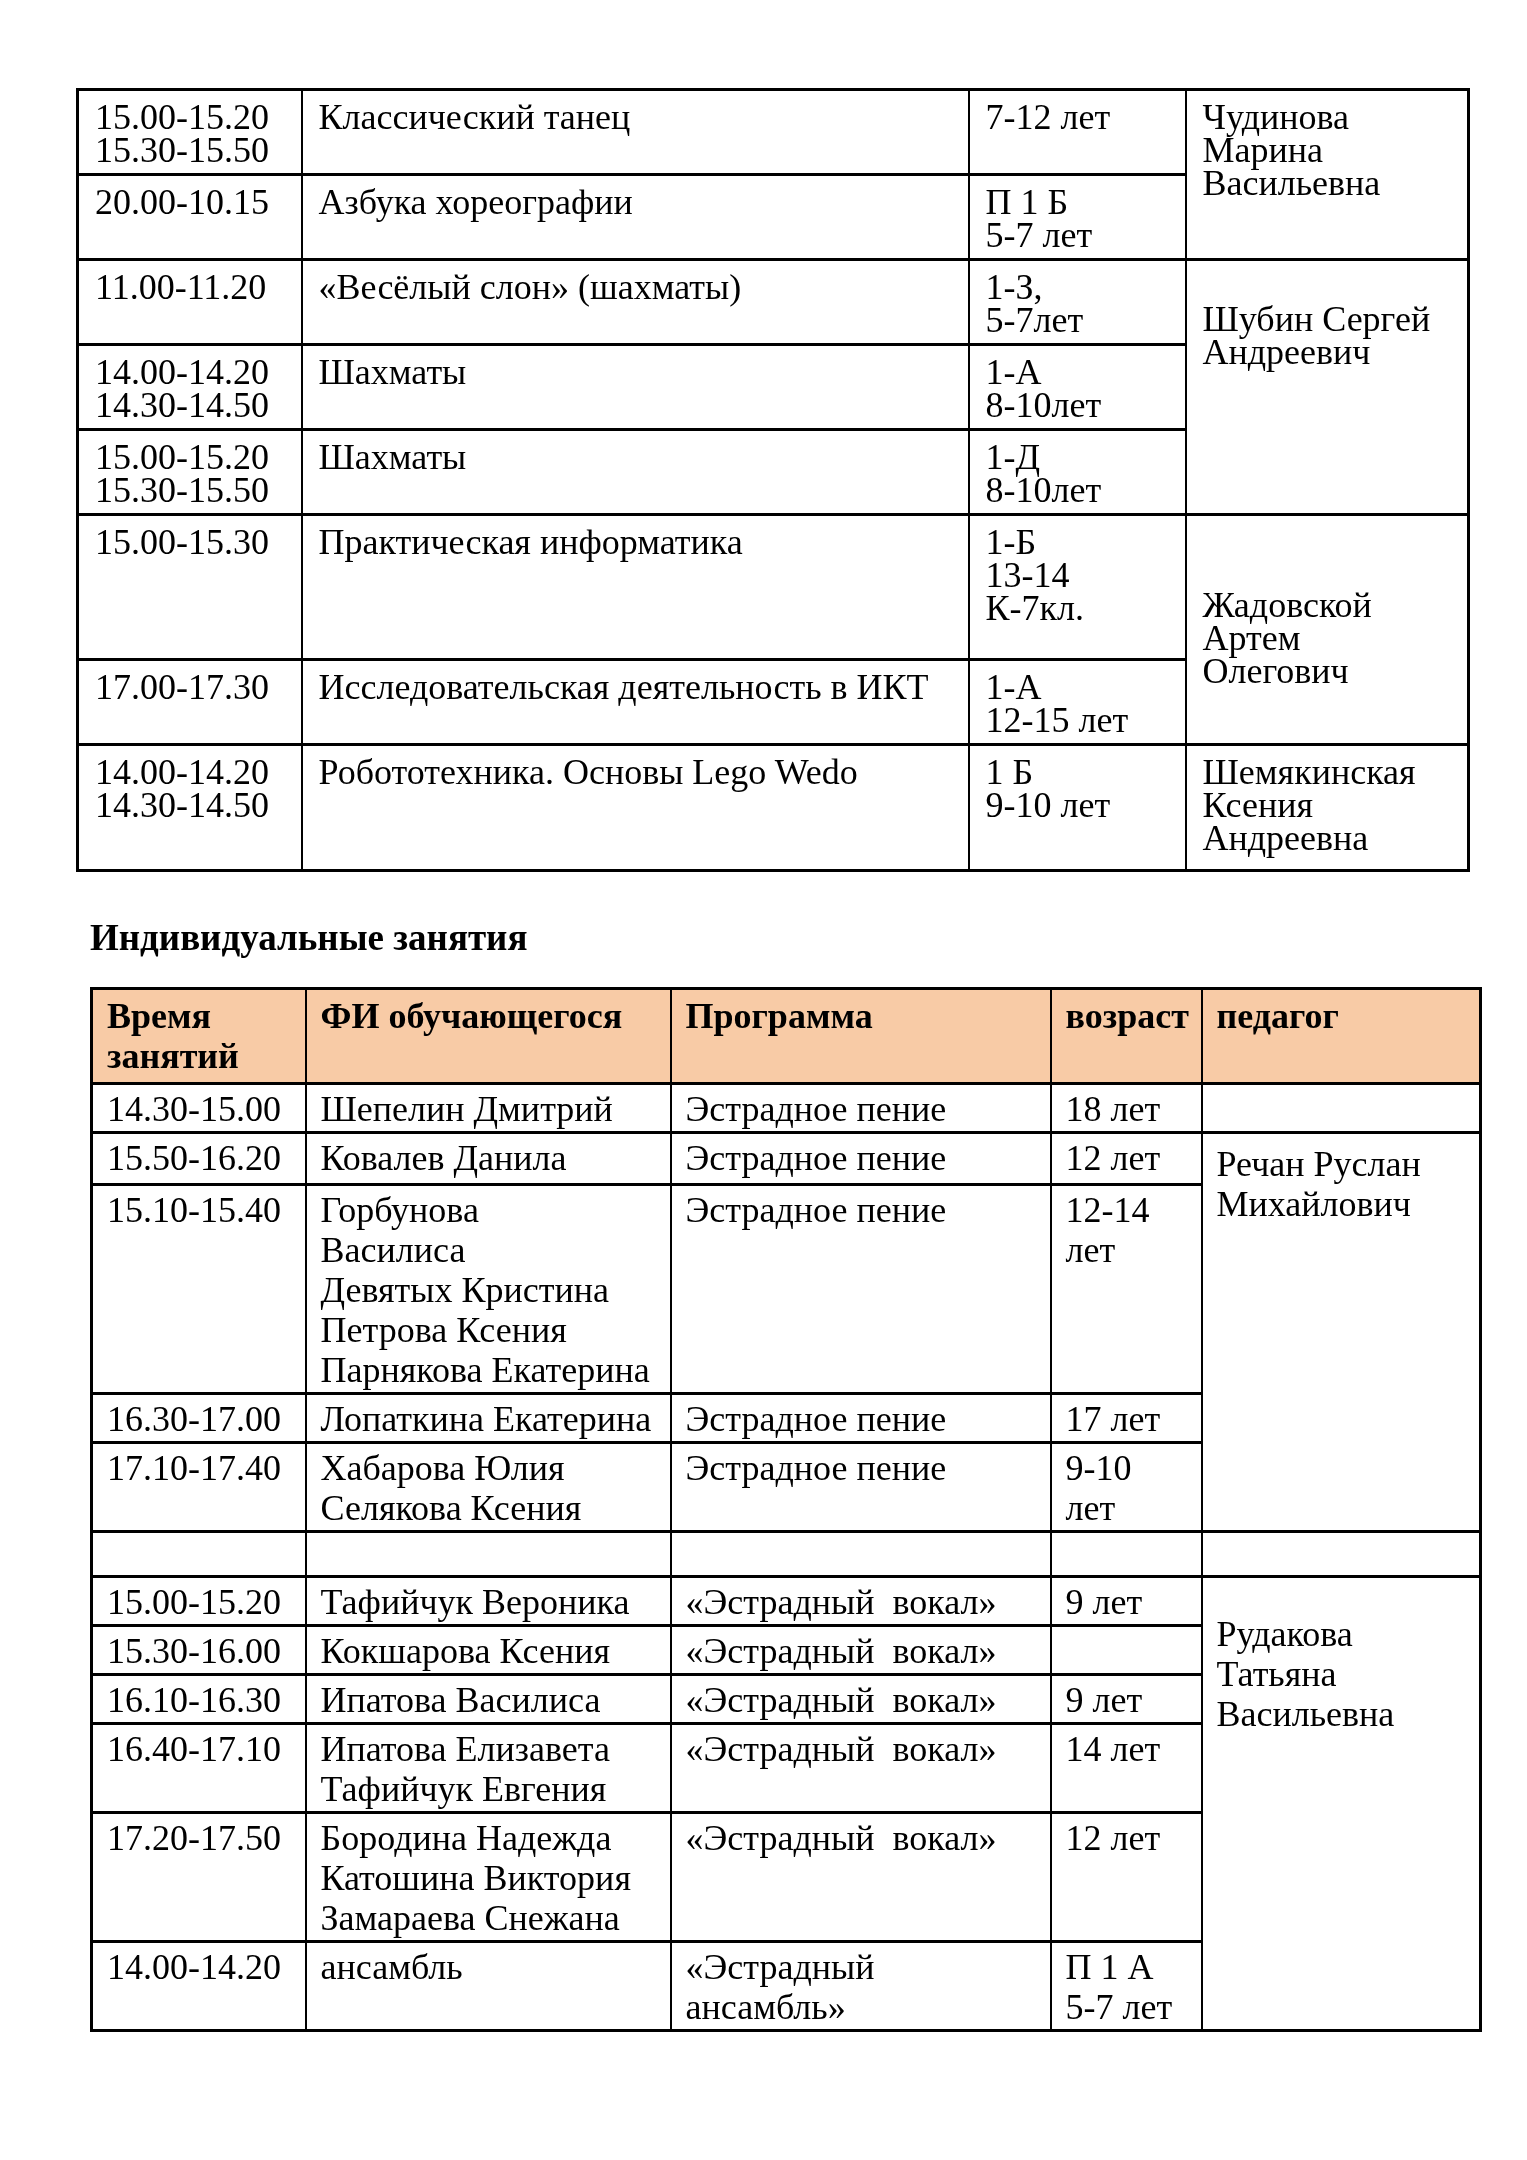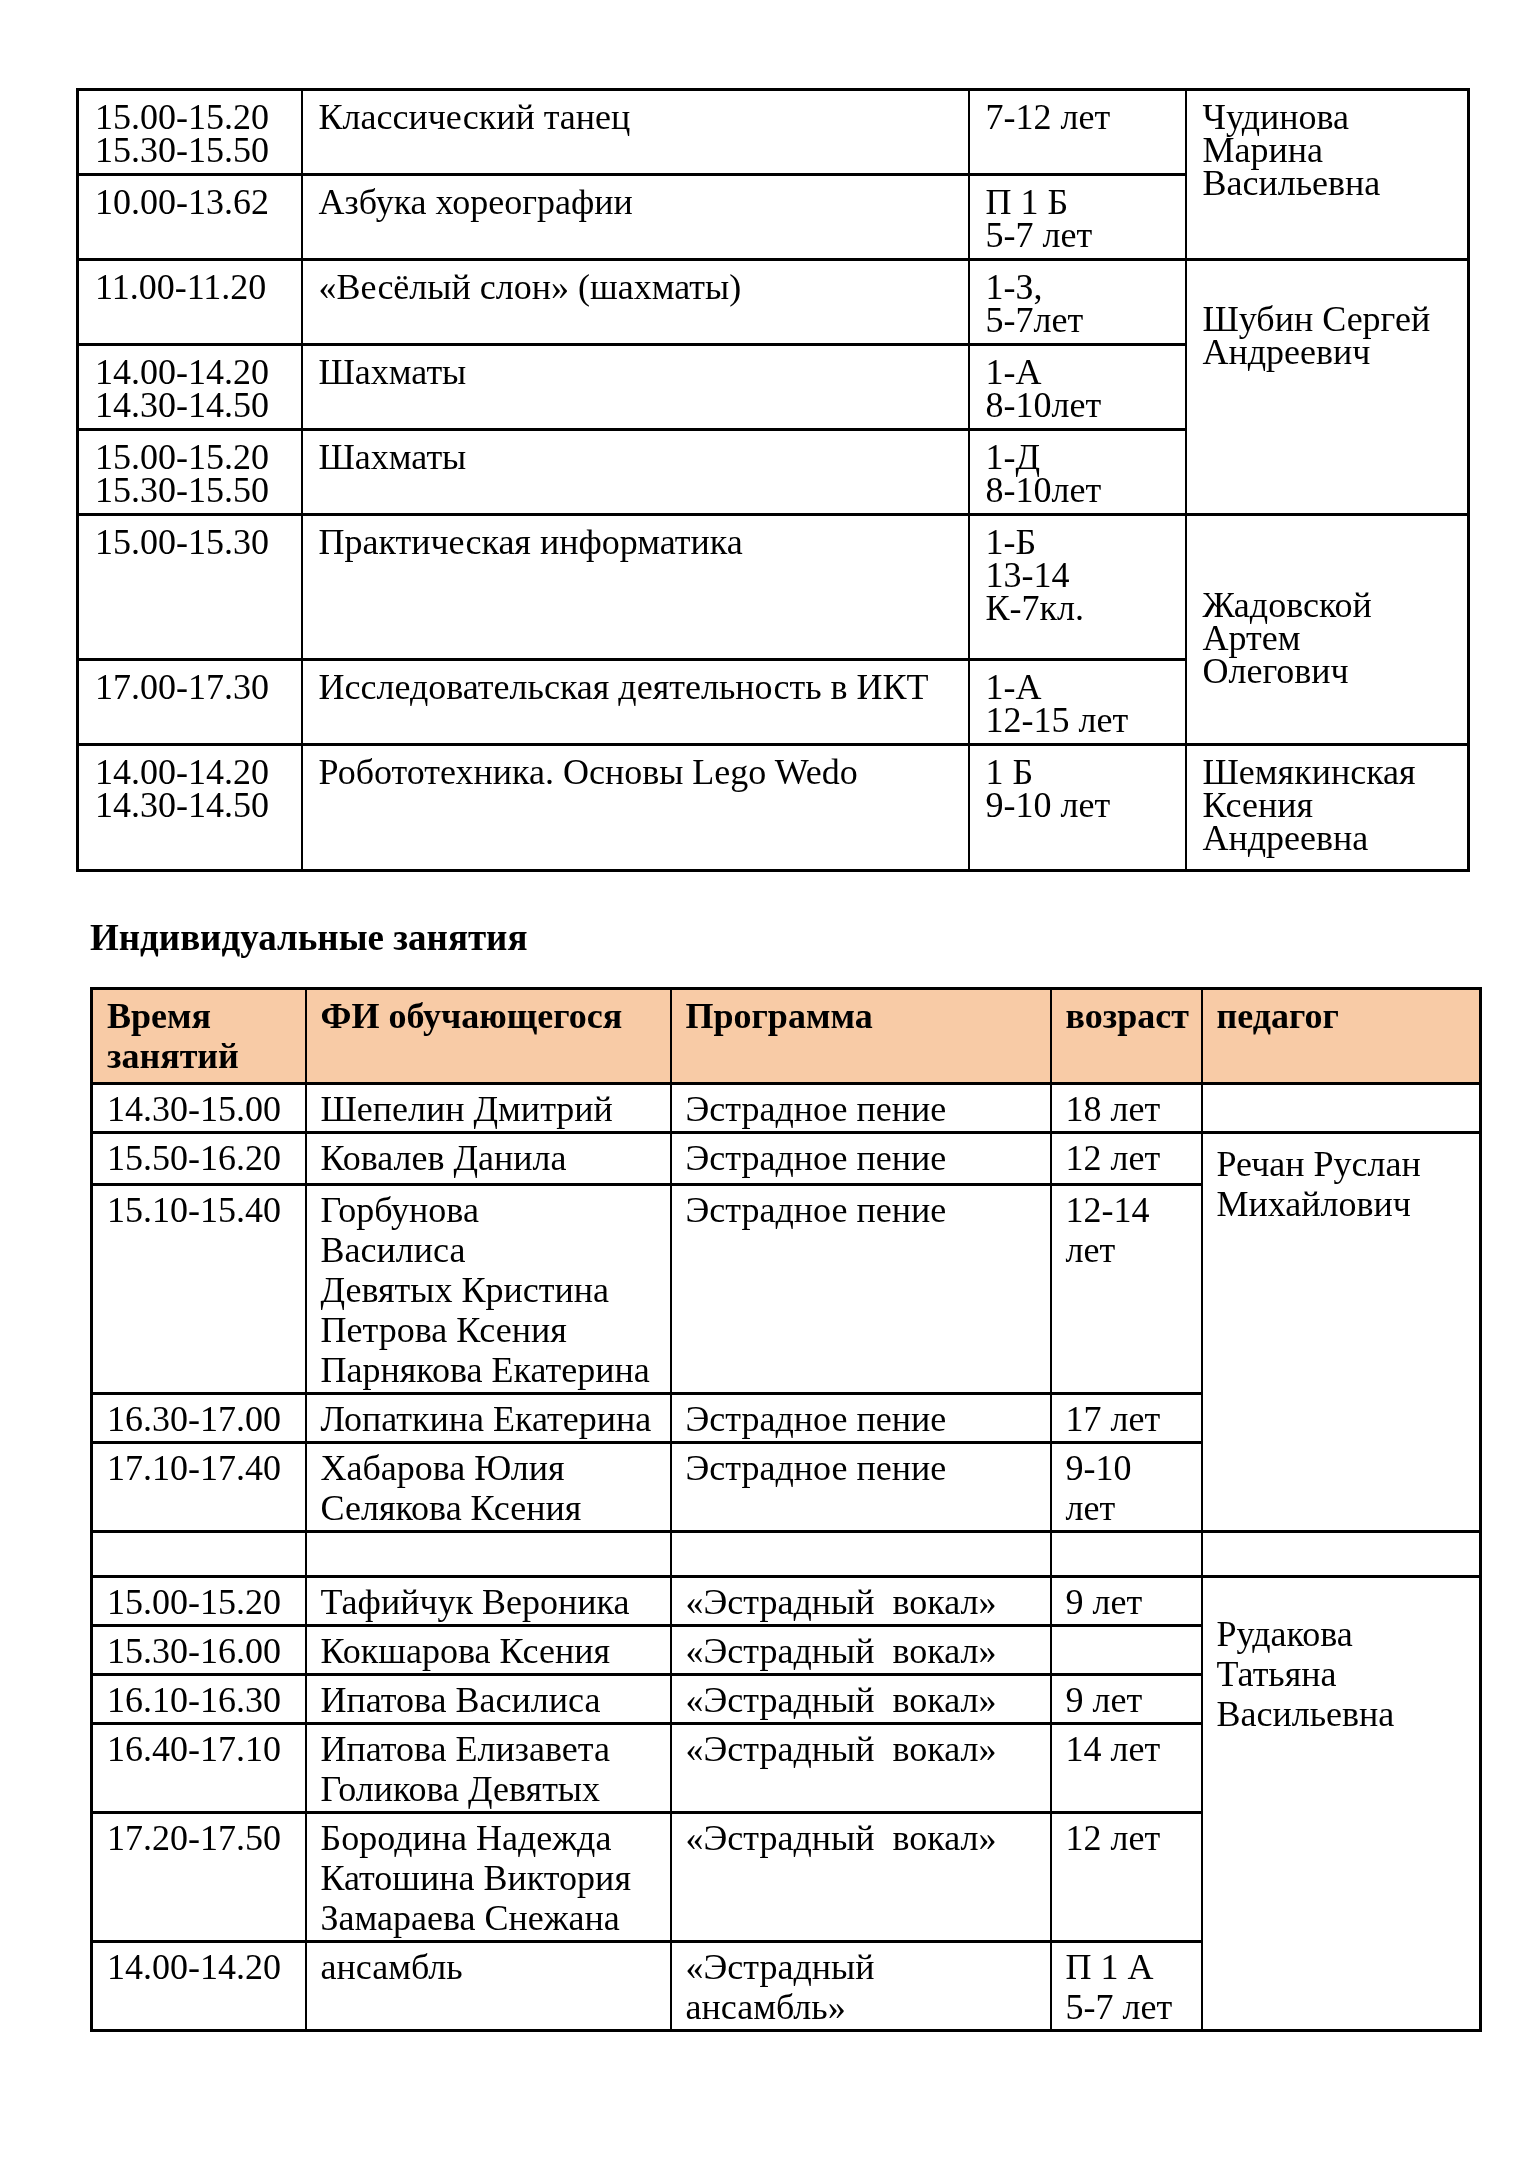--- a/index.html
+++ b/index.html
@@ -70,21 +70,21 @@
         <tr style="height:80px">
       <td>15.00-15.20
 15.30-15.50</td>
       <td>Классический танец</td>
       <td>7-12 лет</td>
       <td rowspan="2" style="padding-top:10px">Чудинова
 Марина
 Васильевна</td>
     </tr>
     <tr style="height:80px">
-      <td>10.00-13.62</td>
+      <td>20.00-10.15</td>
       <td>Азбука хореографии</td>
       <td>П 1 Б
 5-7 лет</td>
     </tr>
     <tr style="height:80px">
       <td>11.00-11.20</td>
       <td>«Весёлый слон» (шахматы)</td>
       <td>1-З,
 5-7лет</td>
       <td rowspan="3" style="padding-top:42px">Шубин Сергей
@@ -216,21 +216,21 @@
     </tr>
     <tr style="height:42px">
       <td>16.10-16.30</td>
       <td>Ипатова Василиса</td>
       <td>«Эстрадный  вокал»</td>
       <td>9 лет</td>
     </tr>
     <tr style="height:87px">
       <td>16.40-17.10</td>
       <td>Ипатова Елизавета
-Голикова Девятых</td>
+Тафийчук Евгения</td>
       <td>«Эстрадный  вокал»</td>
       <td>14 лет</td>
     </tr>
     <tr style="height:123px">
       <td>17.20-17.50</td>
       <td>Бородина Надежда
 Катошина Виктория
 Замараева Снежана</td>
       <td>«Эстрадный  вокал»</td>
       <td>12 лет</td>

